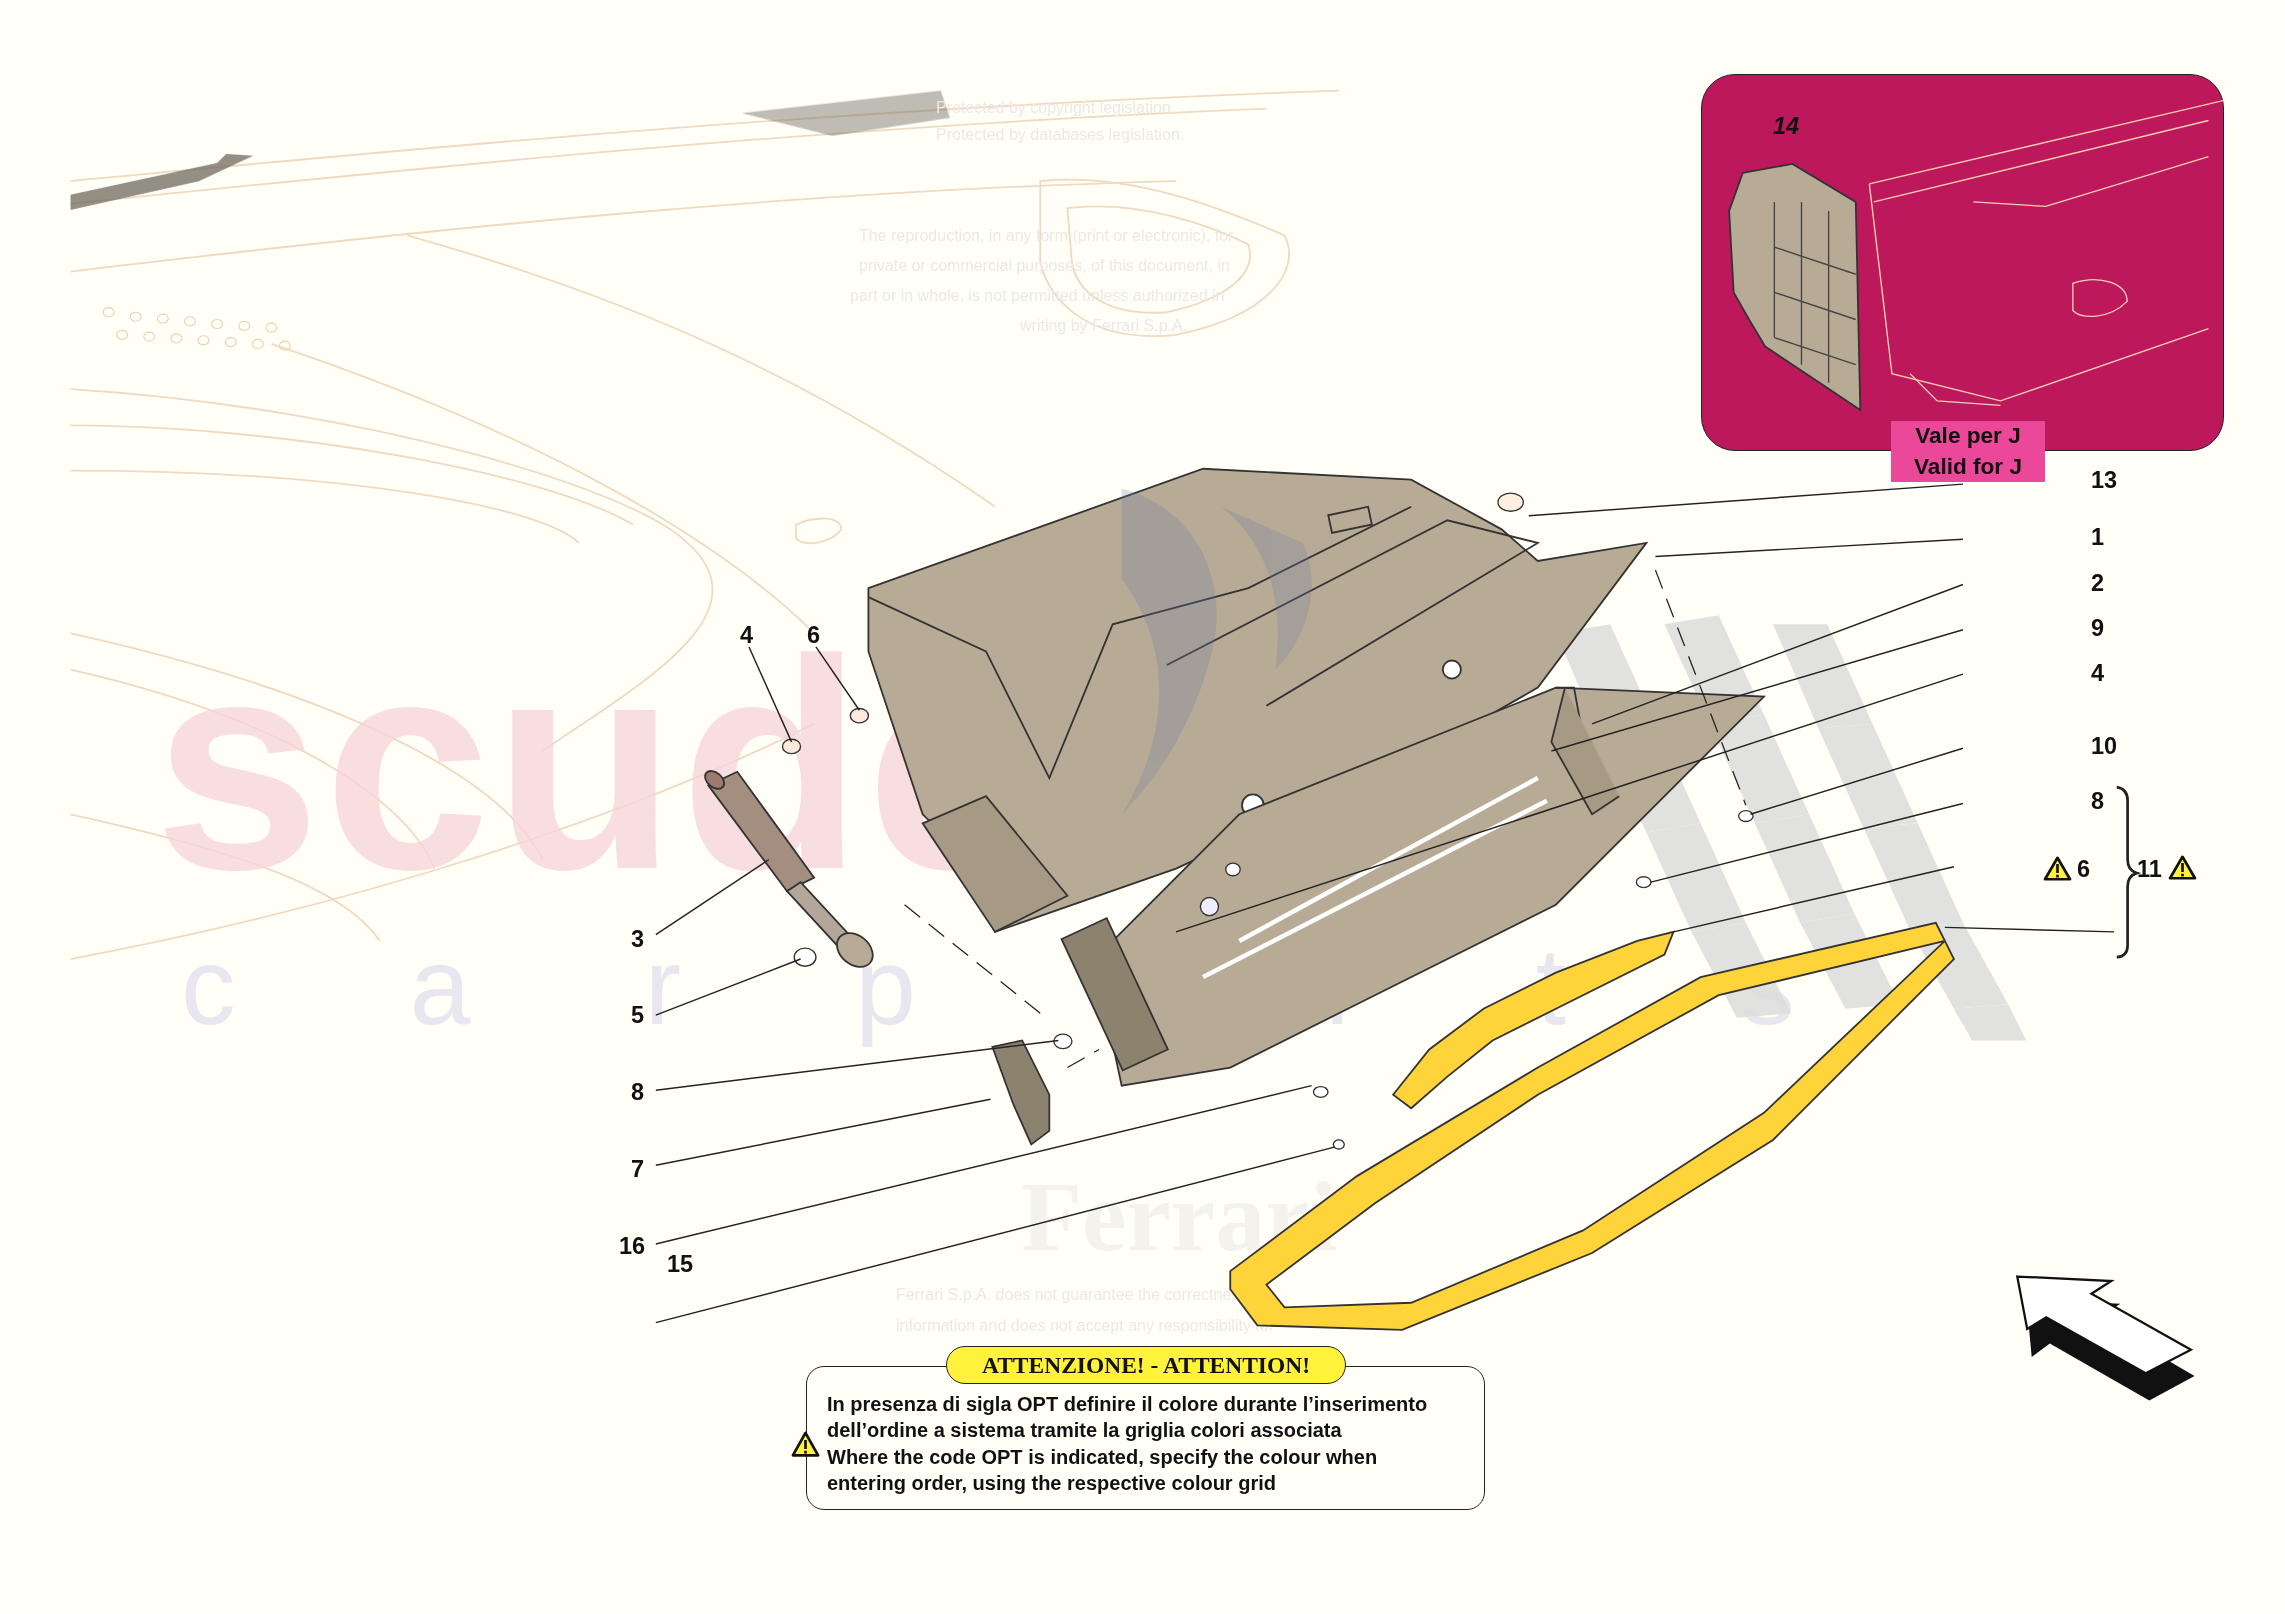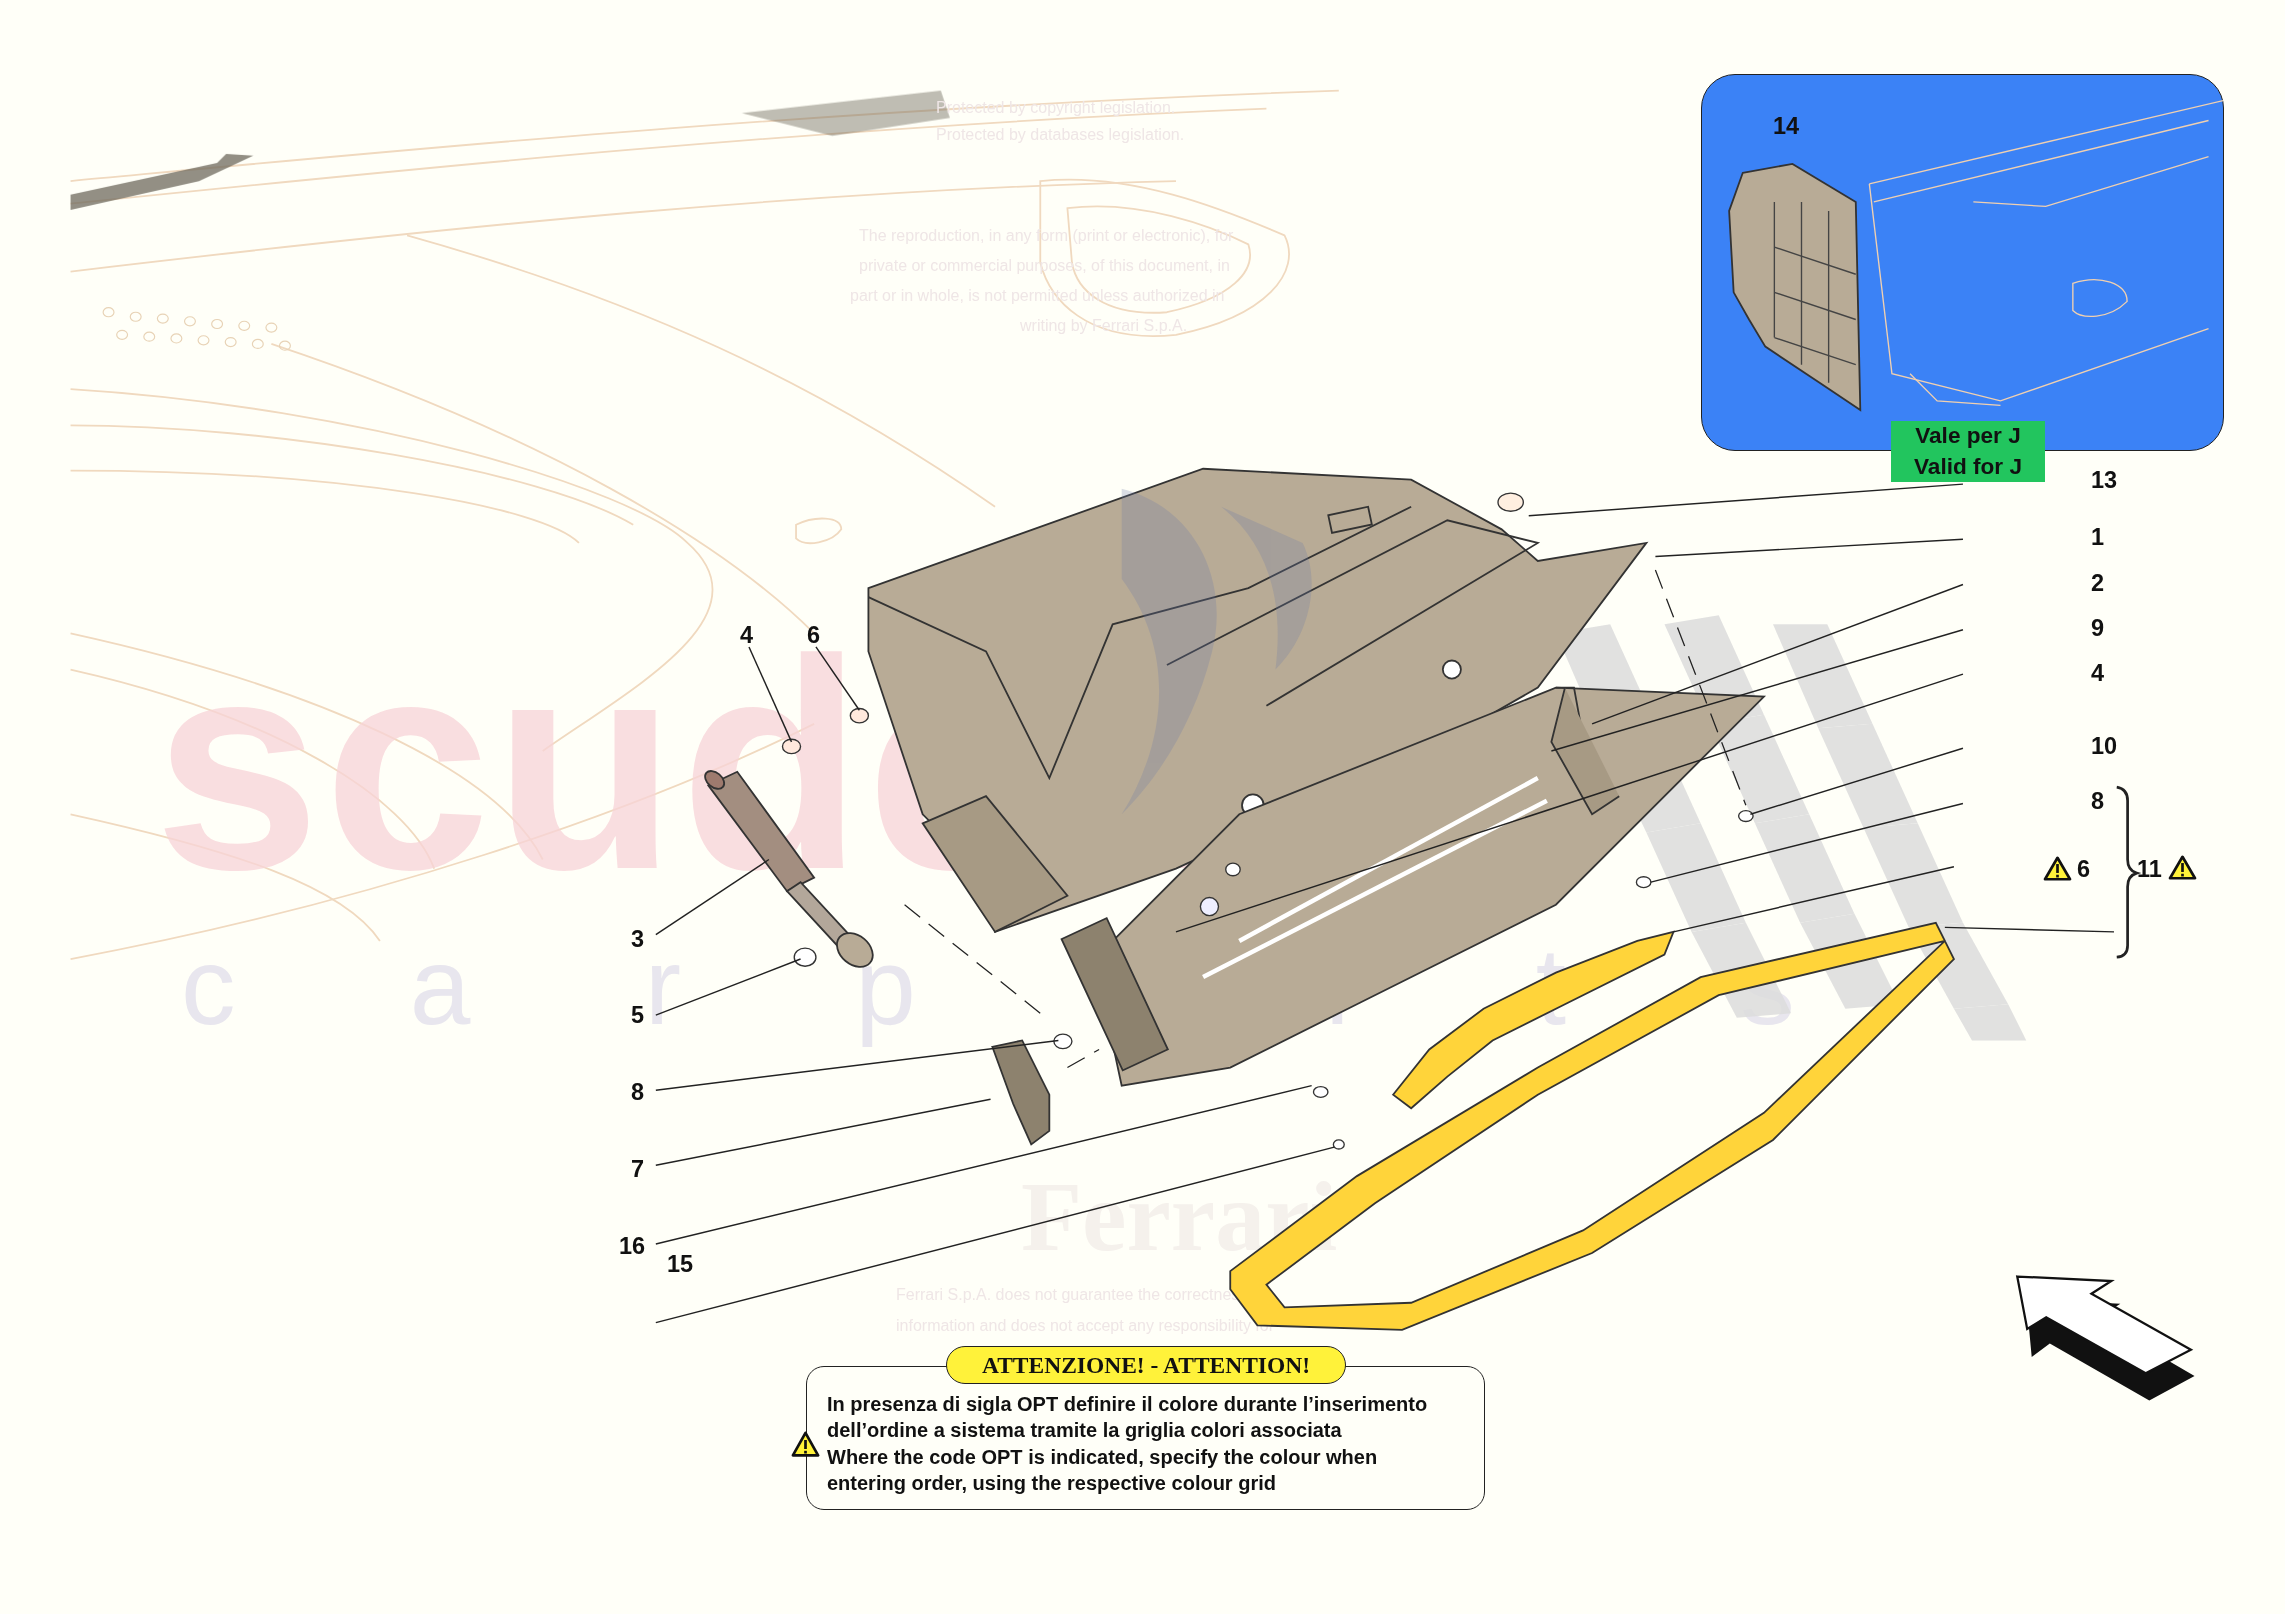--- a/index.html
+++ b/index.html
@@ -12,25 +12,25 @@
   .callout {
     position:absolute; font-weight:bold; font-size:23.5px; color:#111;
     line-height:1; font-family:"Liberation Sans", sans-serif;
   }
   .wm-text {
     position:absolute; color:#efe6e6; font-size:16px; text-align:center;
     line-height:1.25; white-space:nowrap;
   }
   .inset {
     position:absolute; left:1701px; top:74px; width:521px; height:375px;
-    border:1.8px solid #222; border-radius:34px; background:#3b82f6;
+    border:1.8px solid #222; border-radius:34px; background:#be185d;font-style:italic;
   }
   .inset-caption {
     position:absolute; left:1891px; top:421px; width:154px; text-align:center;
-    font-weight:bold; font-size:22.6px; color:#111; line-height:1.35; background:#22c55e;
+    font-weight:bold; font-size:22.6px; color:#111; line-height:1.35; background:#ec4899;
   }
   .note-box {
     position:absolute; left:806px; top:1366px; width:677px; height:142px;
     border:1.8px solid #222; border-radius:18px; background:#fffff8;
   }
   .note-title {
     position:absolute; left:946px; top:1346px; width:398px; height:36px;
     background:#fff23a; border:1.8px solid #222; border-radius:20px;
     font-weight:bold; font-size:23.5px; text-align:center; line-height:36px; color:#111;font-family:Liberation Serif, serif;
   }

